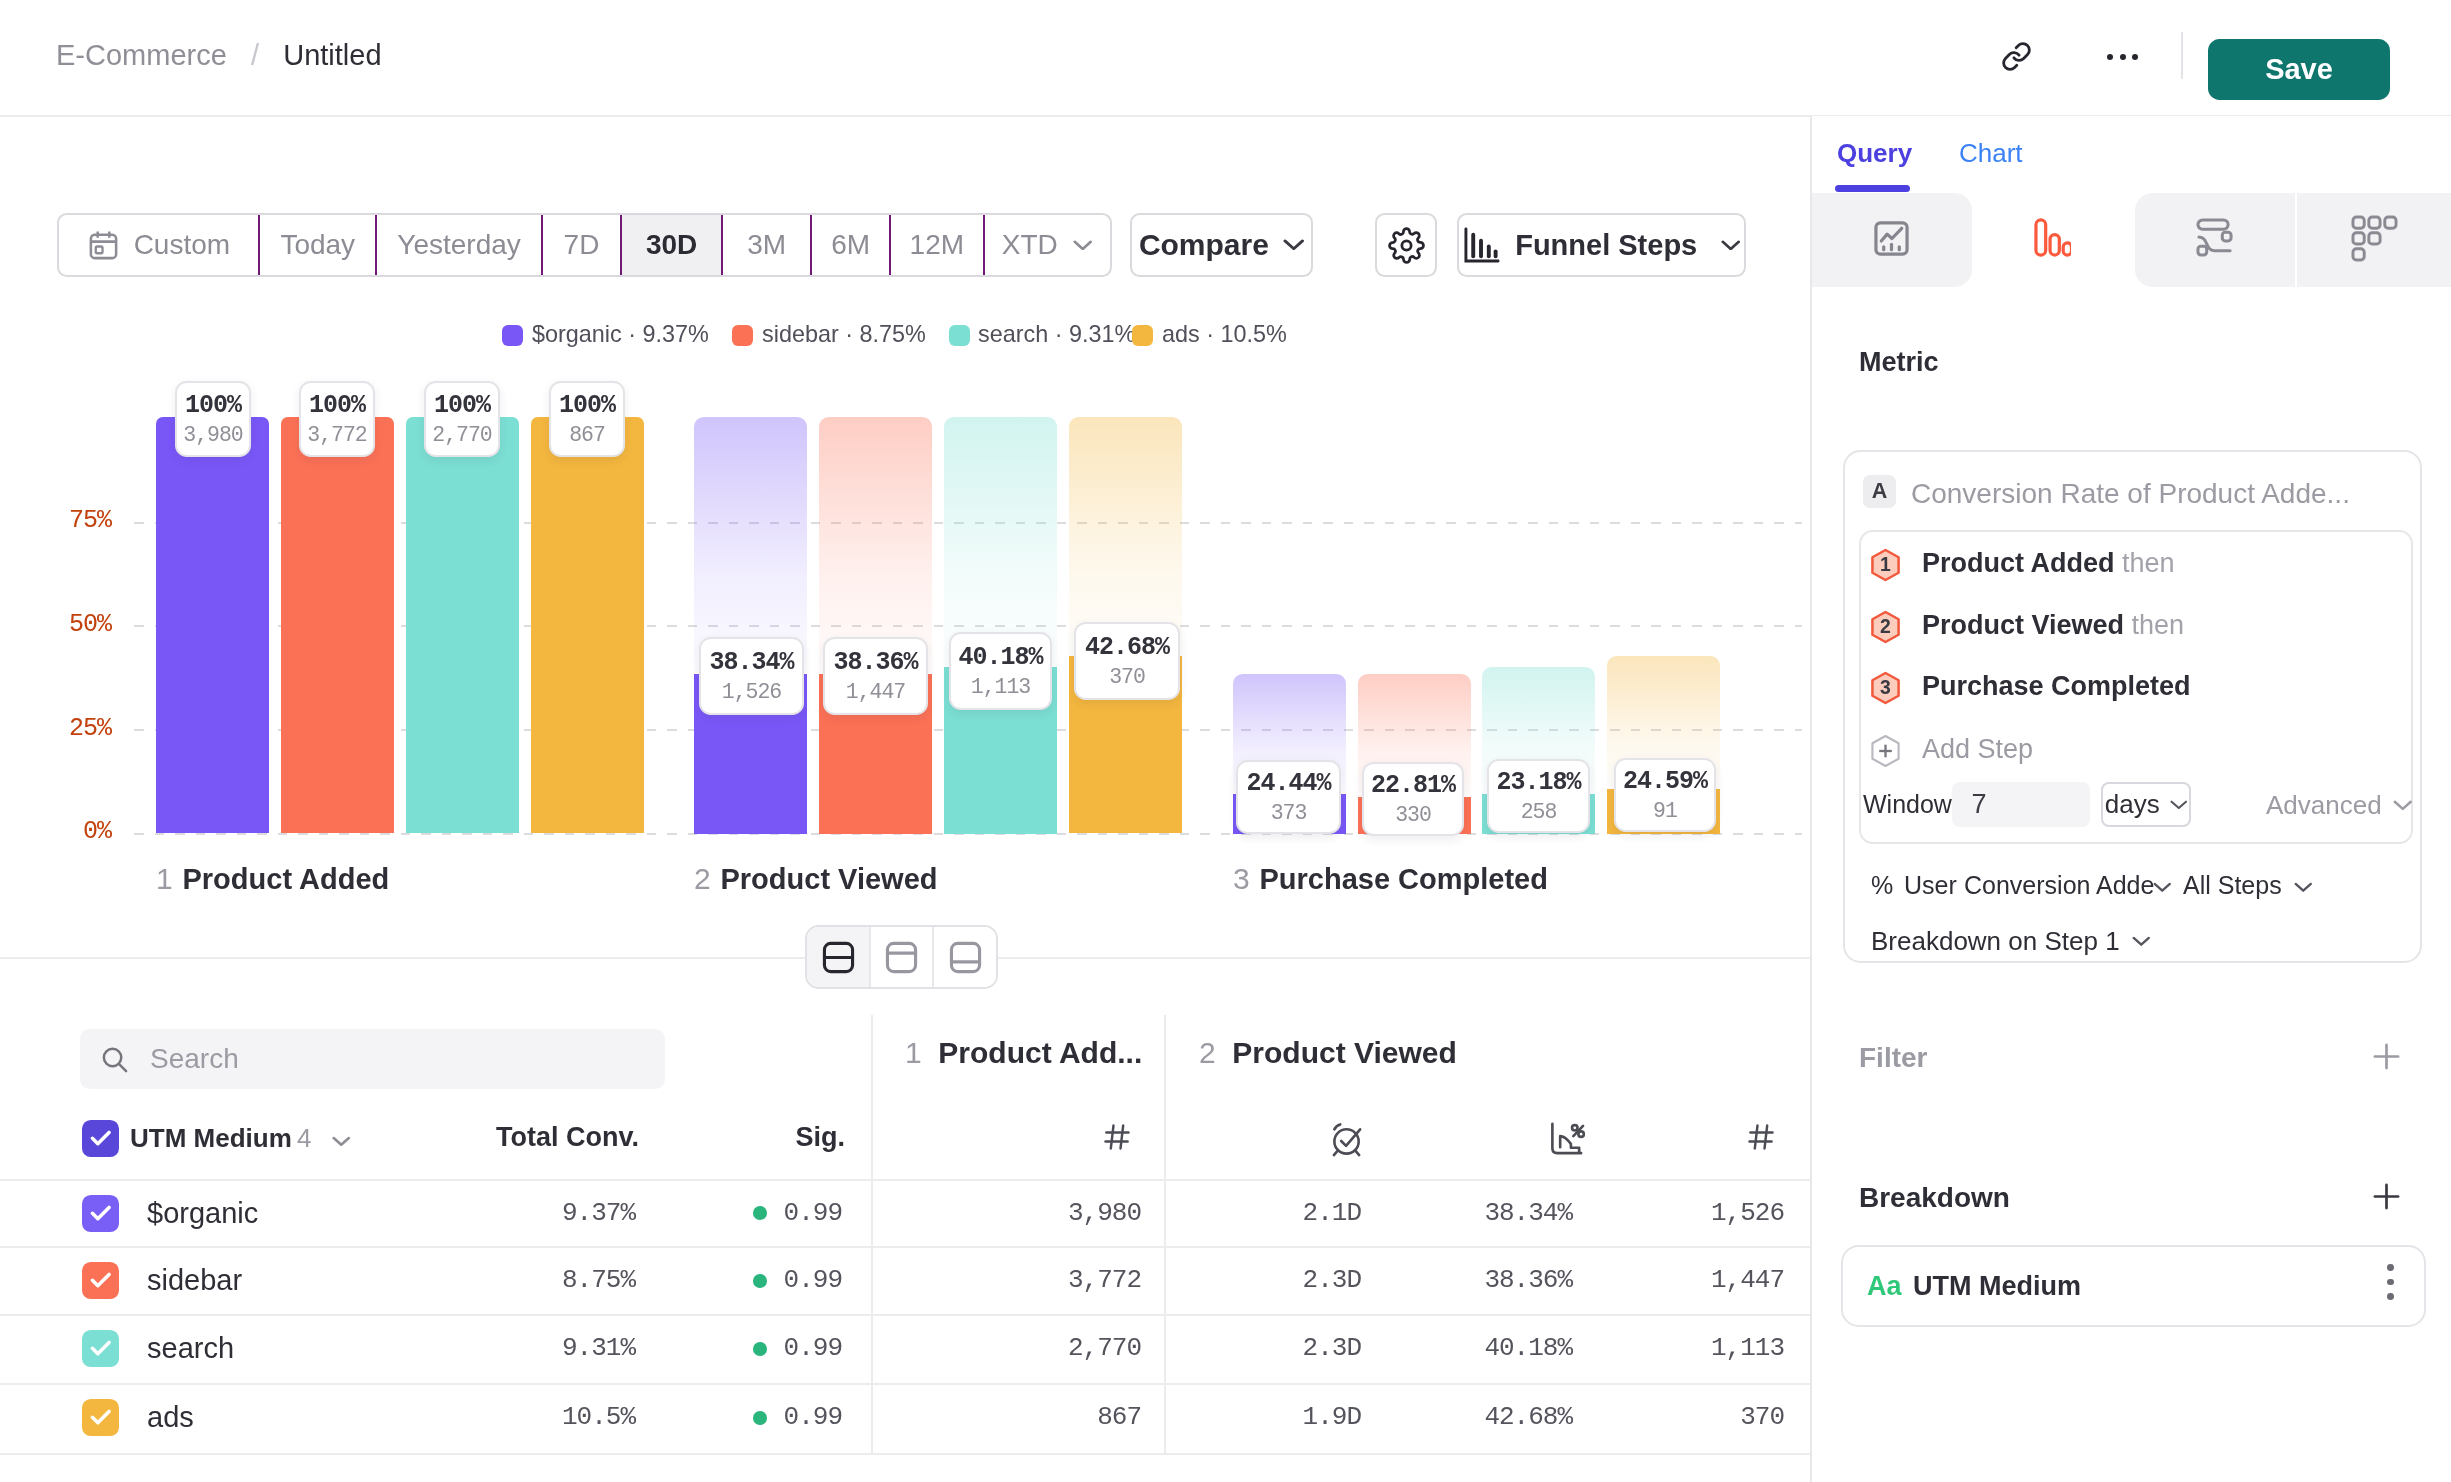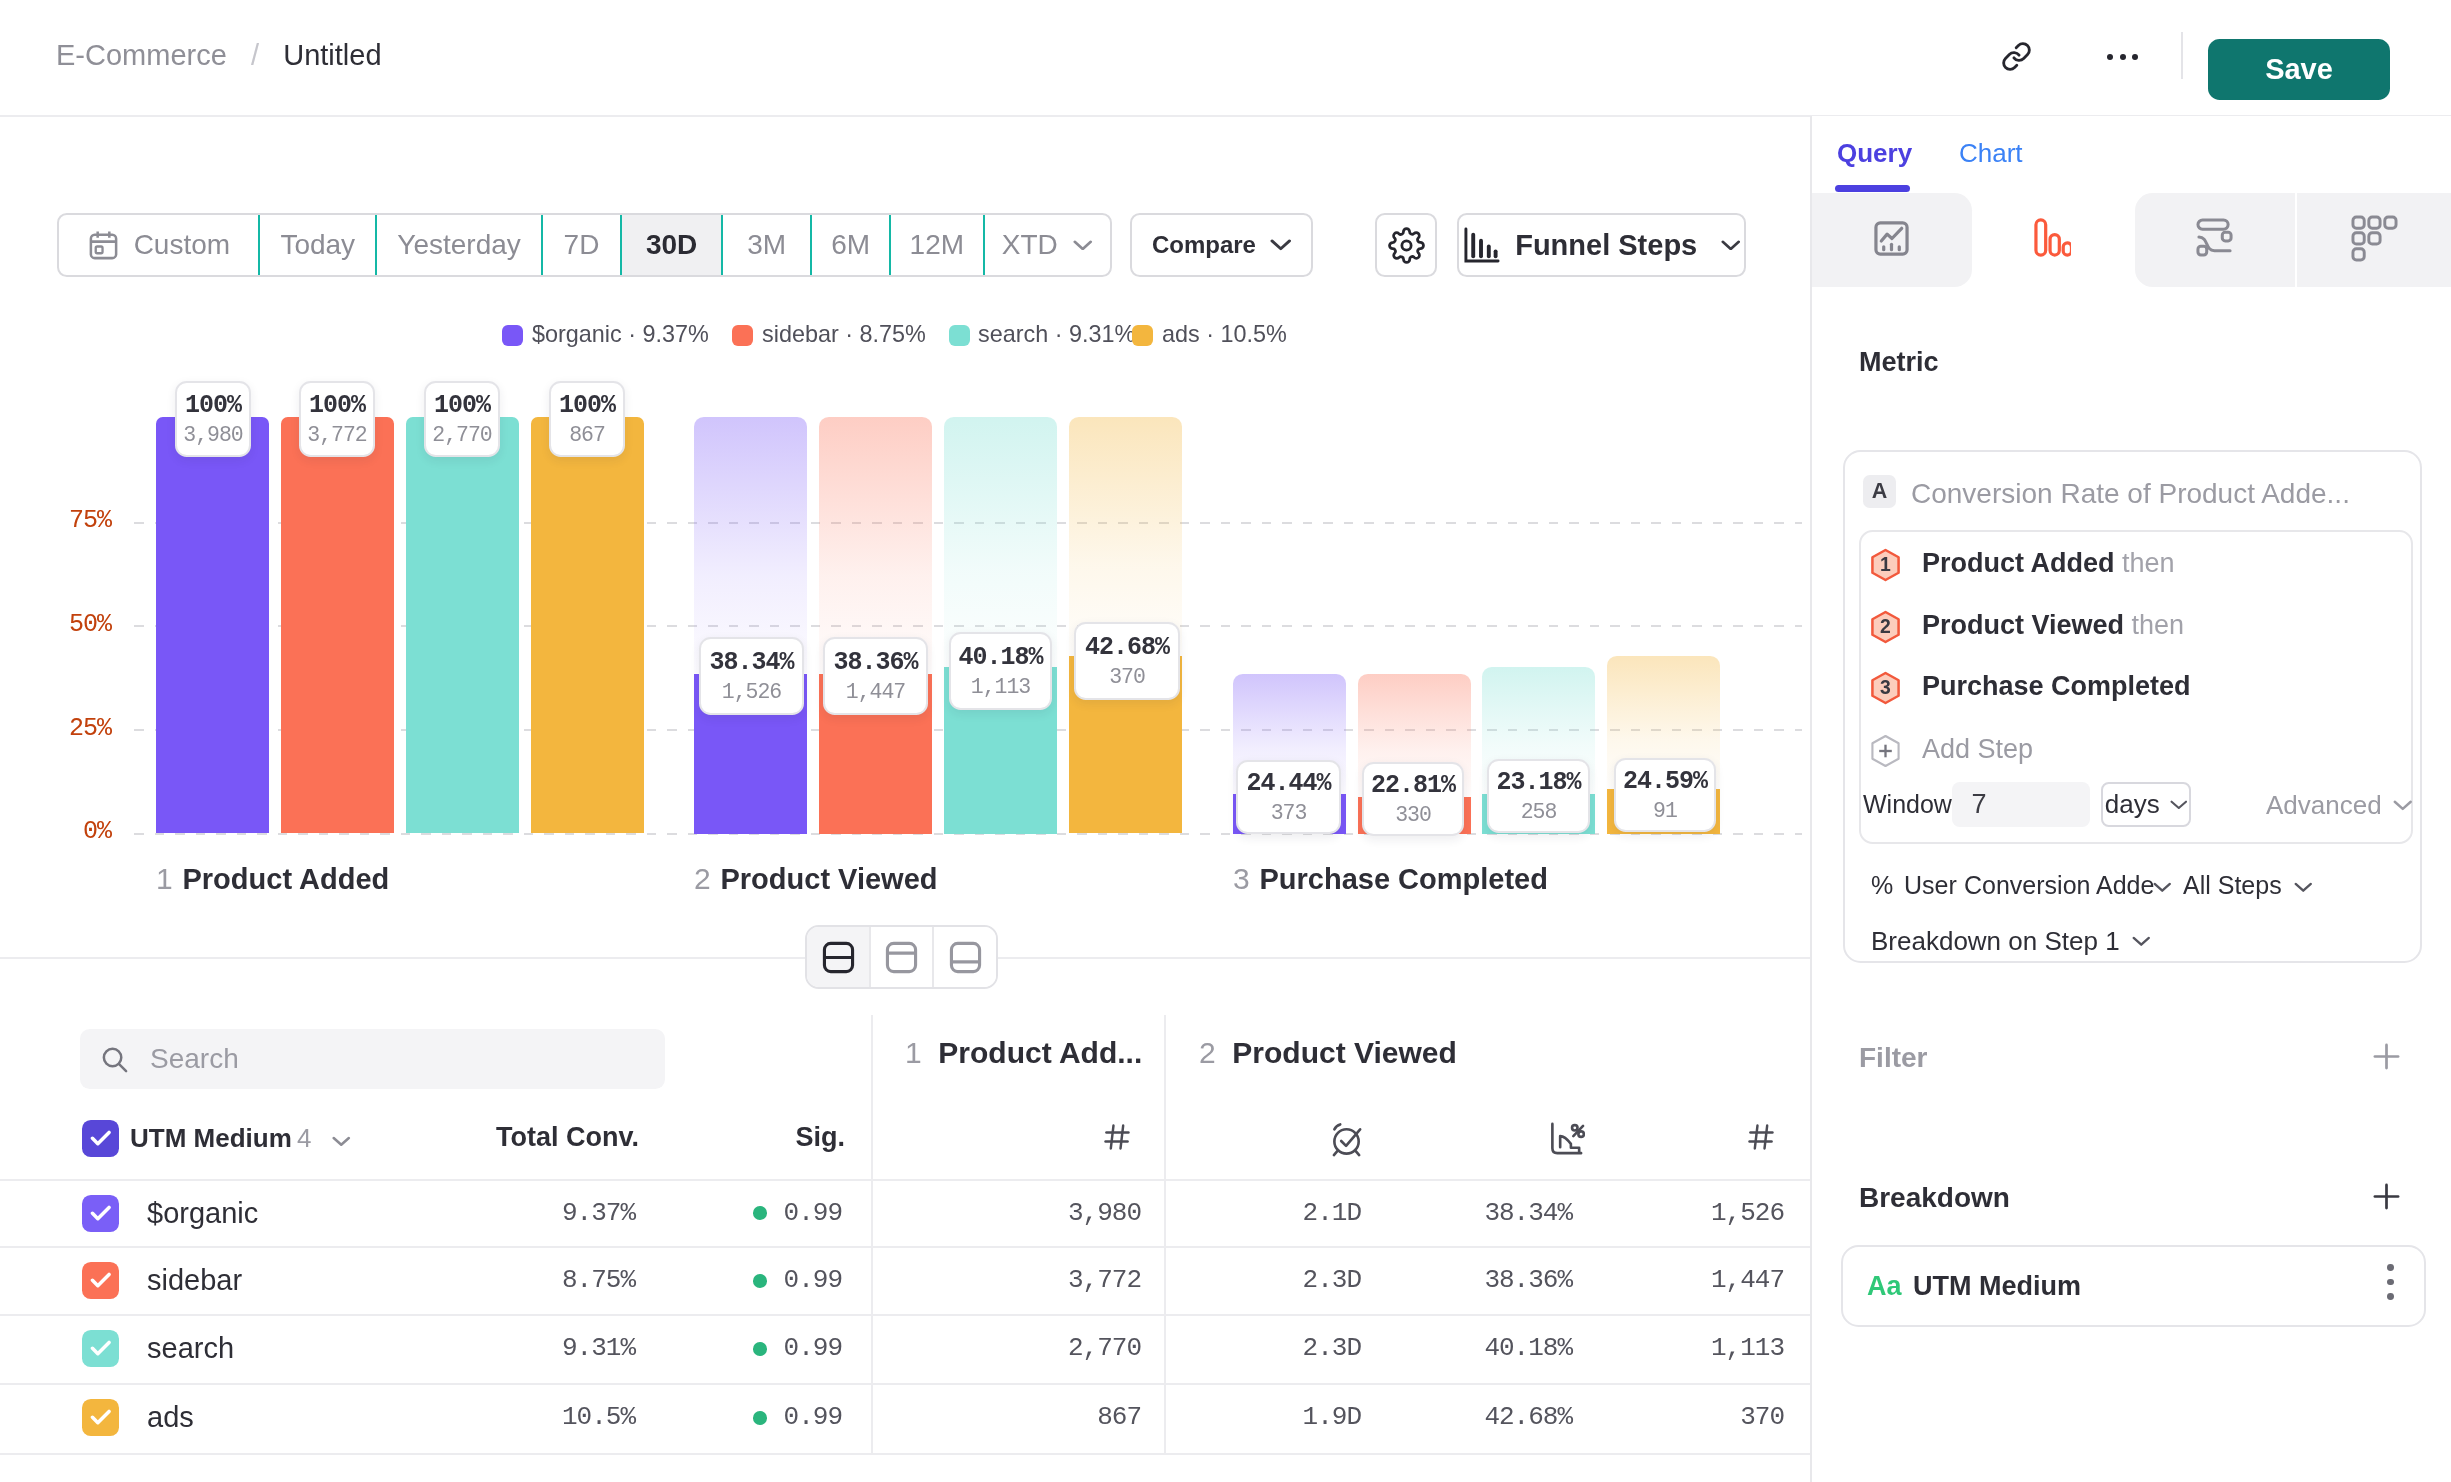--- a/index.html
+++ b/index.html
@@ -11,21 +11,21 @@
 .vcard .l1 { font-family:"Liberation Mono",monospace; font-weight:700; font-size:25px; color:#33333c; letter-spacing:-1px;}
 .vcard .l2 { font-family:"Liberation Mono",monospace; font-size:21.5px; color:#8f8f97; letter-spacing:-1px;}
 .grid { position:absolute; left:134px; width:1668px; height:2px;
   background:repeating-linear-gradient(90deg,#dcdcdf 0 9.8px,transparent 9.8px 20.5px); }
 .ylab { position:absolute; left:29px; width:82px; text-align:right; font-family:"Liberation Mono",monospace;
   font-size:25px; color:#c2410c; letter-spacing:-1px;}
 .bar { position:absolute; z-index:2;}
 .ghost { position:absolute; border-radius:9.8px 9.8px 0 0; z-index:1;}
 .xlab { position:absolute; font-size:29px; color:#2e2e36; font-weight:700; white-space:nowrap;}
 .xlab span { color:#9b9ba3; font-weight:400; margin-right:9.8px; font-size:30px;}
-.seg { display:flex; align-items:center; justify-content:center; height:100%; color:#8c8c94; font-size:28px; border-right:2px solid #14b8a6; }
+.seg { display:flex; align-items:center; justify-content:center; height:100%; color:#8c8c94; font-size:28px; border-right:2px solid #701a75; }
 .btn { position:absolute; border:2px solid #dadade; border-radius:9.8px; background:#fff; display:flex; align-items:center; justify-content:center; }
 .cb { position:absolute; width:37px; height:37px; border-radius:8.8px; display:flex; align-items:center; justify-content:center; }
 .tv { position:absolute; font-family:"Liberation Mono",monospace; font-size:26px; color:#54545d; text-align:right; letter-spacing:-1px; white-space:nowrap;}
 .hline { position:absolute; left:0; height:2px; background:#ececef; }
 </style></head><body>
 
 <div class="abs" style="left:56px; top:39px; font-size:29px; color:#8f8f97;">E-Commerce&nbsp;&nbsp;&nbsp;<span style="color:#c6c6cc">/</span>&nbsp;&nbsp;&nbsp;<span style="color:#2e2e36; font-weight:500;">Untitled</span></div>
 <div class="abs" style="left:2001px; top:41px;"><svg width="31" height="31" viewBox="0 0 24 24" fill="none" stroke="#26262e" stroke-width="2.2" stroke-linecap="round" stroke-linejoin="round">
       <path d="M10 13a5 5 0 0 0 7.54.54l3-3a5 5 0 0 0-7.07-7.07l-1.72 1.71"></path>
       <path d="M14 11a5 5 0 0 0-7.54-.54l-3 3a5 5 0 0 0 7.07 7.07l1.71-1.71"></path>
@@ -53,21 +53,21 @@
 <div class="seg" style="width:166px;">Yesterday</div>
 <div class="seg" style="width:80px;">7D</div>
 <div class="seg" style="width:101px;background:#f0f0f2; color:#2b2b33; font-weight:700;">30D</div>
 <div class="seg" style="width:90px;">3M</div>
 <div class="seg" style="width:79px;">6M</div>
 <div class="seg" style="width:94px;">12M</div>
 <div class="seg" style="width:126px;border-right:none;">XTD&nbsp;&nbsp;<svg width="19.5" height="10.7" viewBox="0 0 22 12" fill="none">
         <path d="M2 2 L11 10 L20 2" stroke="#8c8c94" stroke-width="3" stroke-linecap="round" stroke-linejoin="round"></path>
       </svg></div>
 </div>
-<div class="btn" style="left:1130px; top:213px; width:183px; height:64px; font-size:24px; color:#2e2e36; font-weight:700; gap:13.7px;">Compare <svg width="21.5" height="11.7" viewBox="0 0 22 12" fill="none">
+<div class="btn" style="left:1130px; top:213px; width:183px; height:64px; font-size:30px; color:#2e2e36; font-weight:700; gap:13.7px;">Compare <svg width="21.5" height="11.7" viewBox="0 0 22 12" fill="none">
       <path d="M2 2 L11 10 L20 2" stroke="#3a3a42" stroke-width="3" stroke-linecap="round" stroke-linejoin="round"></path>
     </svg></div>
 <div class="btn" style="left:1375px; top:213px; width:62px; height:64px;">
     <svg width="37" height="37" viewBox="0 0 24 24" fill="none" stroke="#26262e" stroke-width="1.8" stroke-linecap="round" stroke-linejoin="round">
       <circle cx="12" cy="12" r="3"></circle>
       <path d="M19.4 15a1.65 1.65 0 0 0 .33 1.82l.06.06a2 2 0 0 1 0 2.83 2 2 0 0 1-2.83 0l-.06-.06a1.65 1.65 0 0 0-1.82-.33 1.65 1.65 0 0 0-1 1.51V21a2 2 0 0 1-2 2 2 2 0 0 1-2-2v-.09A1.65 1.65 0 0 0 9 19.4a1.65 1.65 0 0 0-1.82.33l-.06.06a2 2 0 0 1-2.83 0 2 2 0 0 1 0-2.83l.06-.06a1.65 1.65 0 0 0 .33-1.82 1.65 1.65 0 0 0-1.51-1H3a2 2 0 0 1-2-2 2 2 0 0 1 2-2h.09A1.65 1.65 0 0 0 4.6 9a1.65 1.65 0 0 0-.33-1.82l-.06-.06a2 2 0 0 1 0-2.83 2 2 0 0 1 2.83 0l.06.06a1.65 1.65 0 0 0 1.82.33H9a1.65 1.65 0 0 0 1-1.51V3a2 2 0 0 1 2-2 2 2 0 0 1 2 2v.09a1.65 1.65 0 0 0 1 1.51 1.65 1.65 0 0 0 1.82-.33l.06-.06a2 2 0 0 1 2.83 0 2 2 0 0 1 0 2.83l-.06.06a1.65 1.65 0 0 0-.33 1.82V9a1.65 1.65 0 0 0 1.51 1H21a2 2 0 0 1 2 2 2 2 0 0 1-2 2h-.09a1.65 1.65 0 0 0-1.51 1z"></path>
     </svg>
   </div>
 <div class="btn" style="left:1457px; top:213px; width:289px; height:64px; font-size:29px; color:#2e2e36; font-weight:700; gap:15.6px;"><svg width="37" height="37" viewBox="0 0 38 38" fill="none">
       <path d="M3 2 V35 H36" stroke="#26262e" stroke-width="3" stroke-linecap="round"></path>

